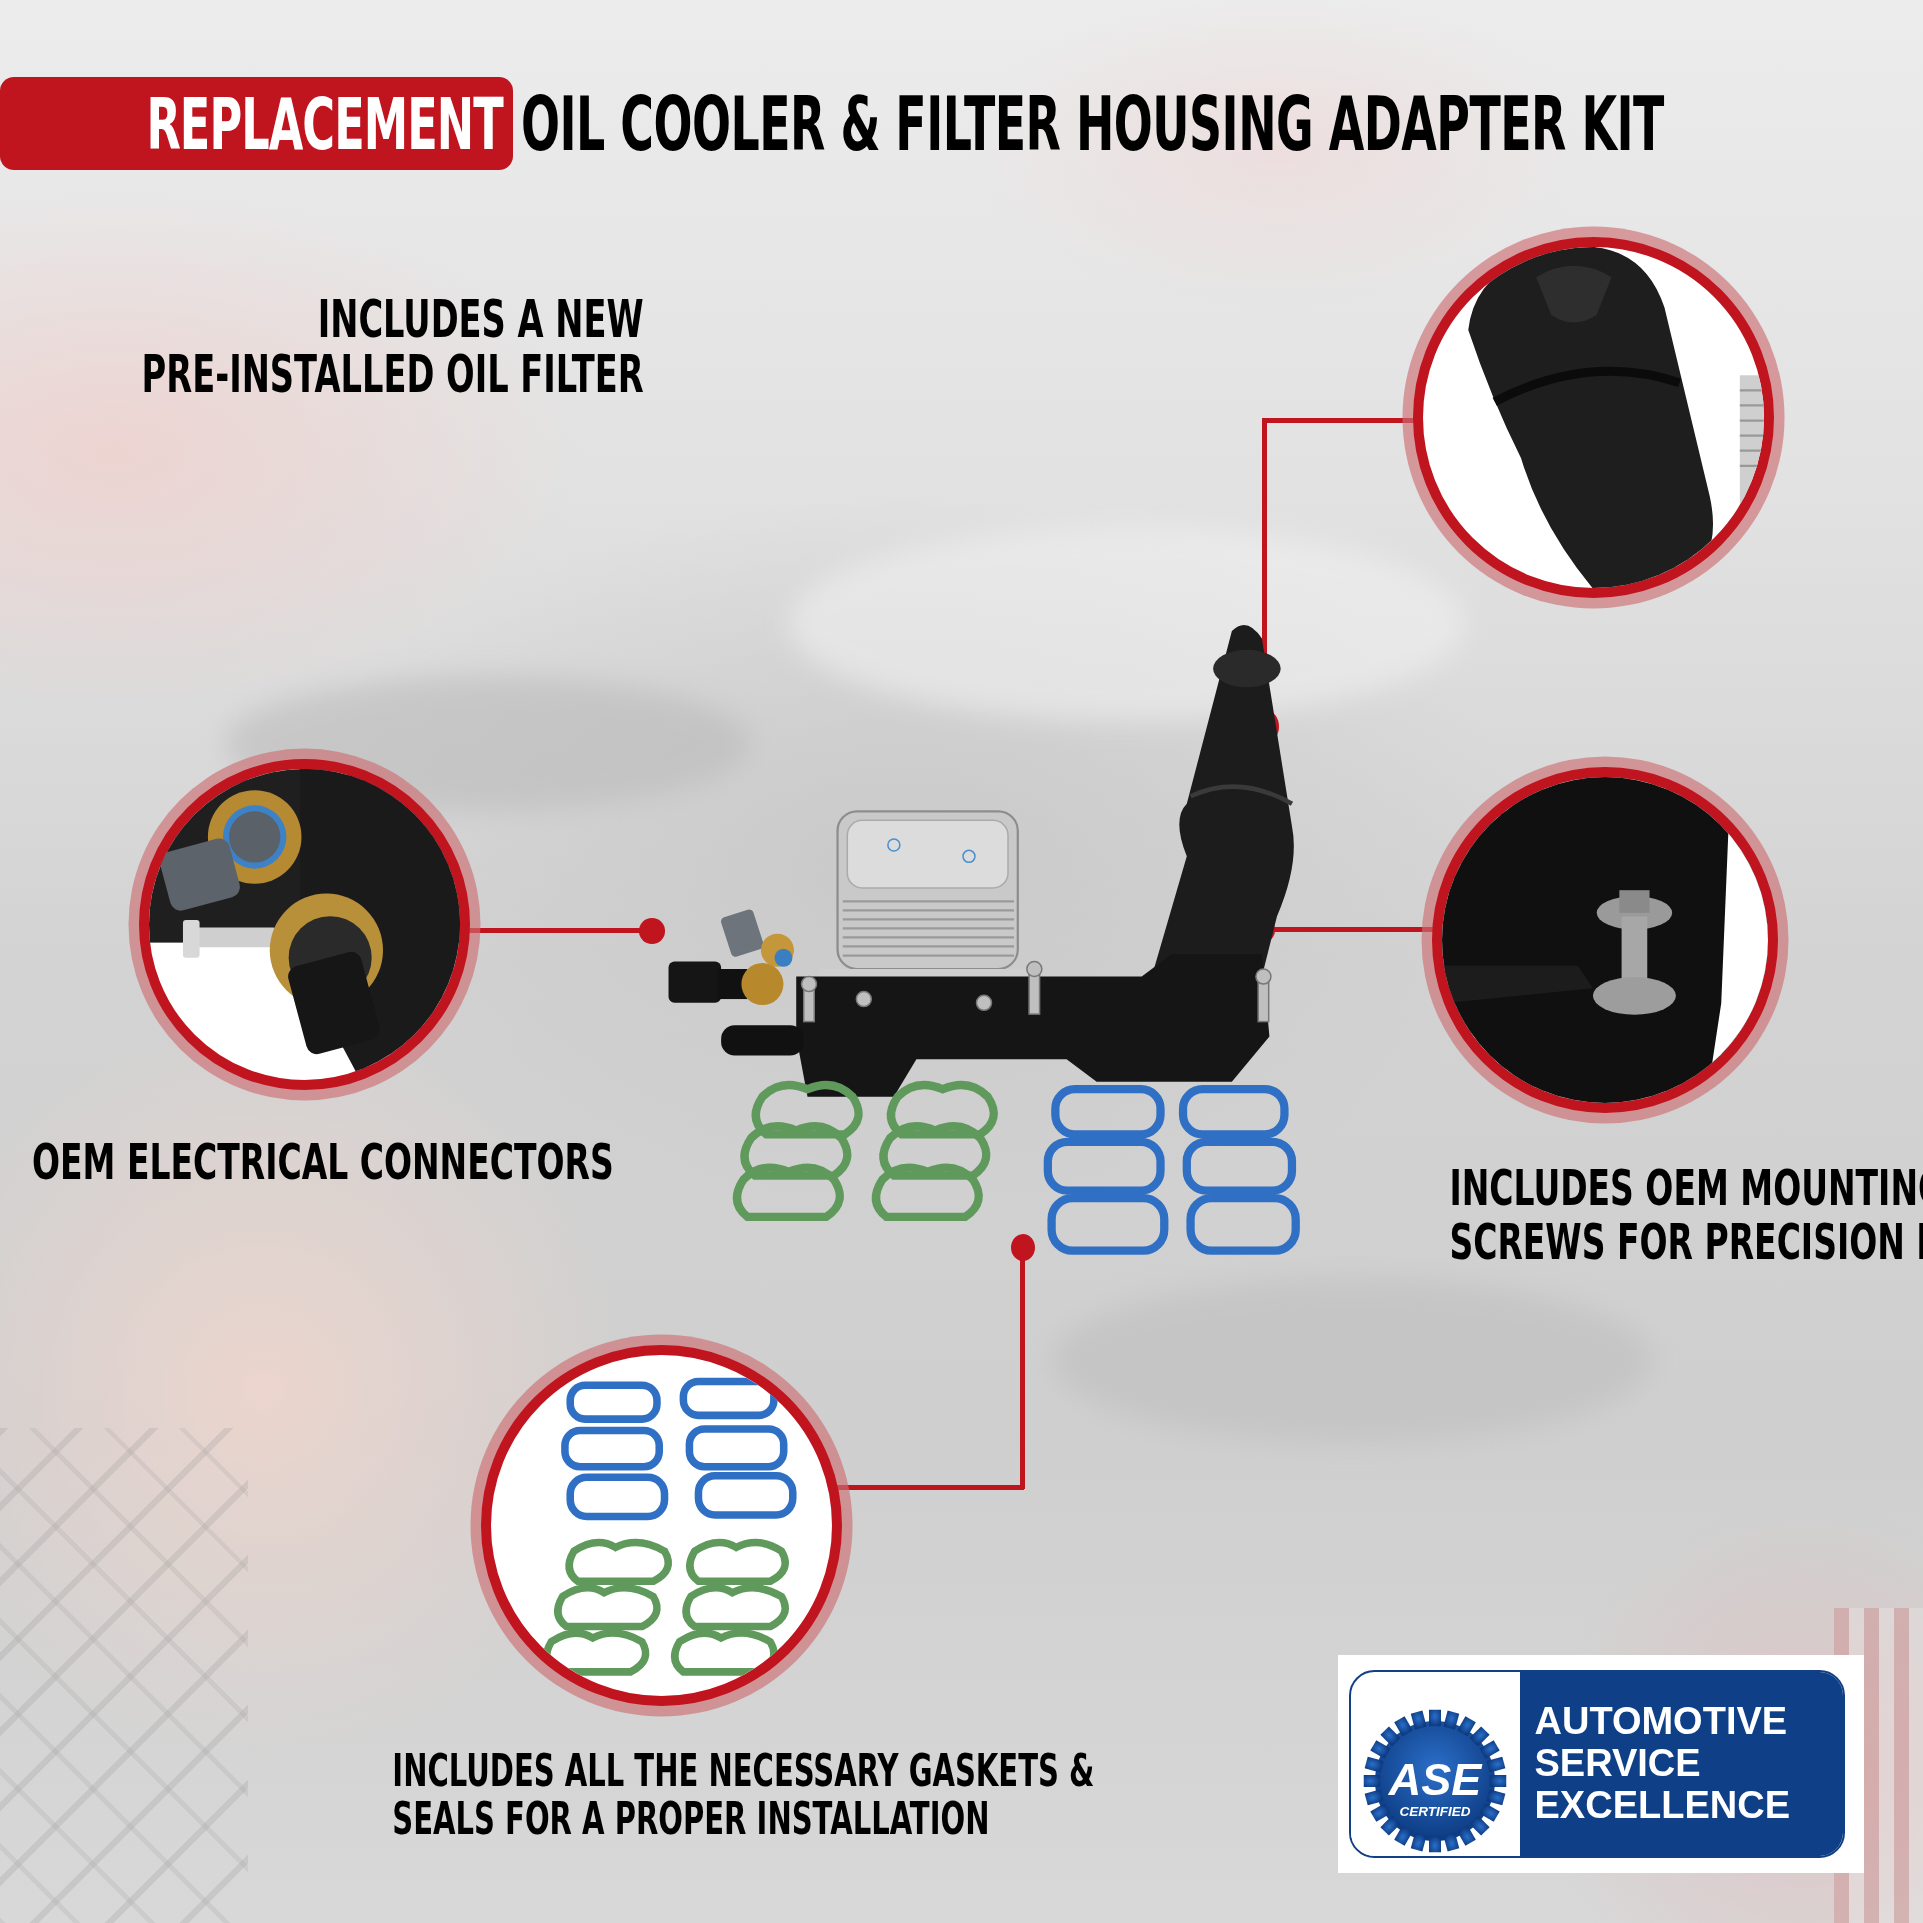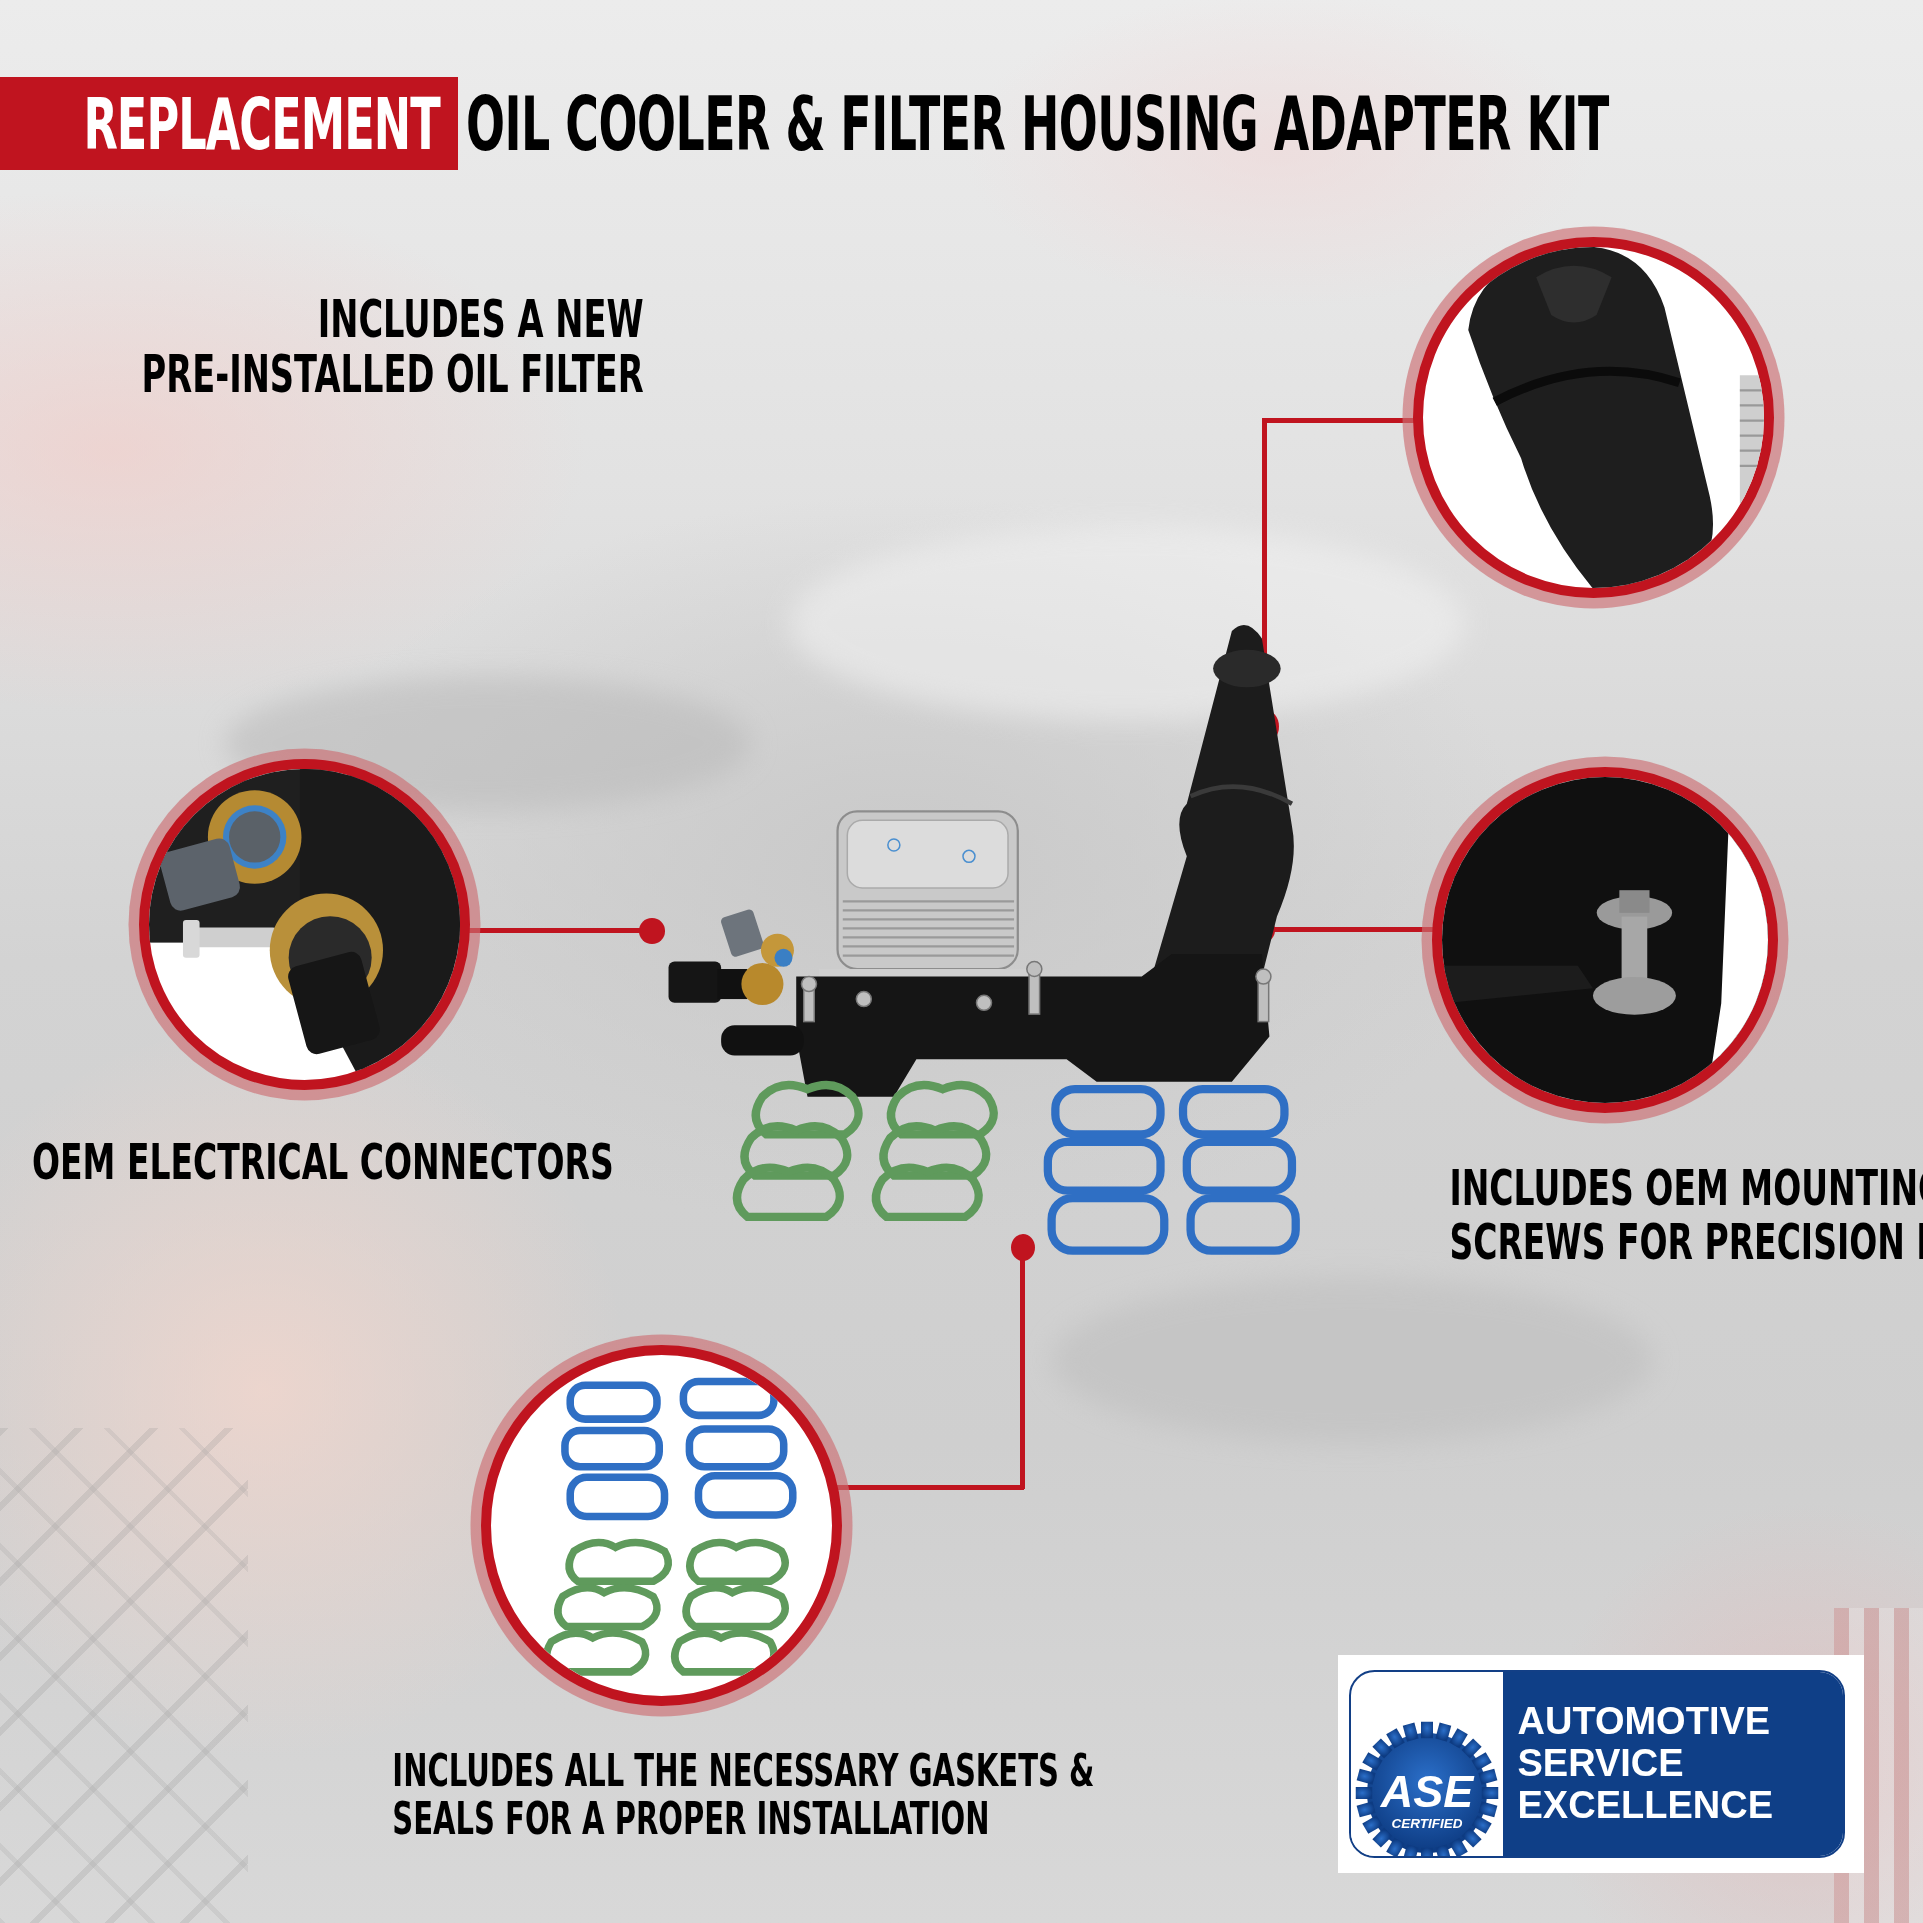--- a/index.html
+++ b/index.html
@@ -27,24 +27,25 @@
     opacity: .6;
   }
   .stripes {
     position: absolute; right: 0; bottom: 0; width: 90px; height: 316px;
     background: repeating-linear-gradient(90deg, rgba(200,120,120,.35) 0 15px, rgba(255,255,255,.2) 15px 30px);
   }
 
   
   .title-row { position: absolute; left: 0; top: 77px; height: 93px; display: flex; align-items: center; }
   .title-tag {
-    background: #c0141f; color: #fff; height: 93px; width: 458px;
-    display: flex; align-items: center; justify-content: flex-end; padding-right: 18px; box-sizing: border-box;
+    background: #c0141f; color: #fff; height: 93px; width: 513px;
+    display: flex; align-items: center; justify-content: flex-end; padding-right: 10px; box-sizing: border-box;
     font-family: "DejaVu Sans", sans-serif; font-weight: bold; font-size: 72px; letter-spacing: -1.5px;
     transform-origin: left center;
+    border-radius: 14px;
   }
   .title-tag span, .title-rest span { display: inline-block; transform: scaleX(0.62); transform-origin: left center; white-space: nowrap; }
   .title-tag span { transform-origin: right center; }
   .title-rest {
     margin-left: 7.5px; color: #000; font-family: "DejaVu Sans", sans-serif; font-weight: bold;
     font-size: 74px; letter-spacing: -0.8px; height: 93px; display: flex; align-items: center;
   }
 
   
   .caption {
@@ -75,21 +76,21 @@
   
   .line-red { position: absolute; background: #c0141f; }
   .dot { position: absolute; width: 25.6px; height: 25.6px; border-radius: 50%; background: #c0141f; }
 
   
   .ase-wrap { position: absolute; left: 1338px; top: 1655px; width: 526px; height: 218px; background: #fff; }
   .ase-badge {
     position: absolute; left: 10.5px; top: 15px; width: 496px; height: 188px;
     border: 2.3px solid #123f86; border-radius: 25.6px; overflow: hidden; display: flex; box-sizing: border-box;
   }
-  .ase-left { width: 152px; background: #fff; display: flex; align-items: flex-start; justify-content: center; margin-top: 46px; }
+  .ase-left { width: 169px; background: #fff; display: flex; align-items: flex-end; justify-content: center; margin-top: 46px; }
   .ase-right {
     flex: 1; background: #0f3f87; color: #fff; display: flex; flex-direction: column; justify-content: center;
     padding-left: 15px; font-family: "Liberation Sans", sans-serif; font-weight: bold; font-size: 38px; line-height: 1.1;
   }
   .gear-text { font-family: "Liberation Sans", sans-serif; font-weight: bold; font-style: italic; fill: #fff; }
 </style>
 </head>
 <body>
 
 <div class="bg"></div>

